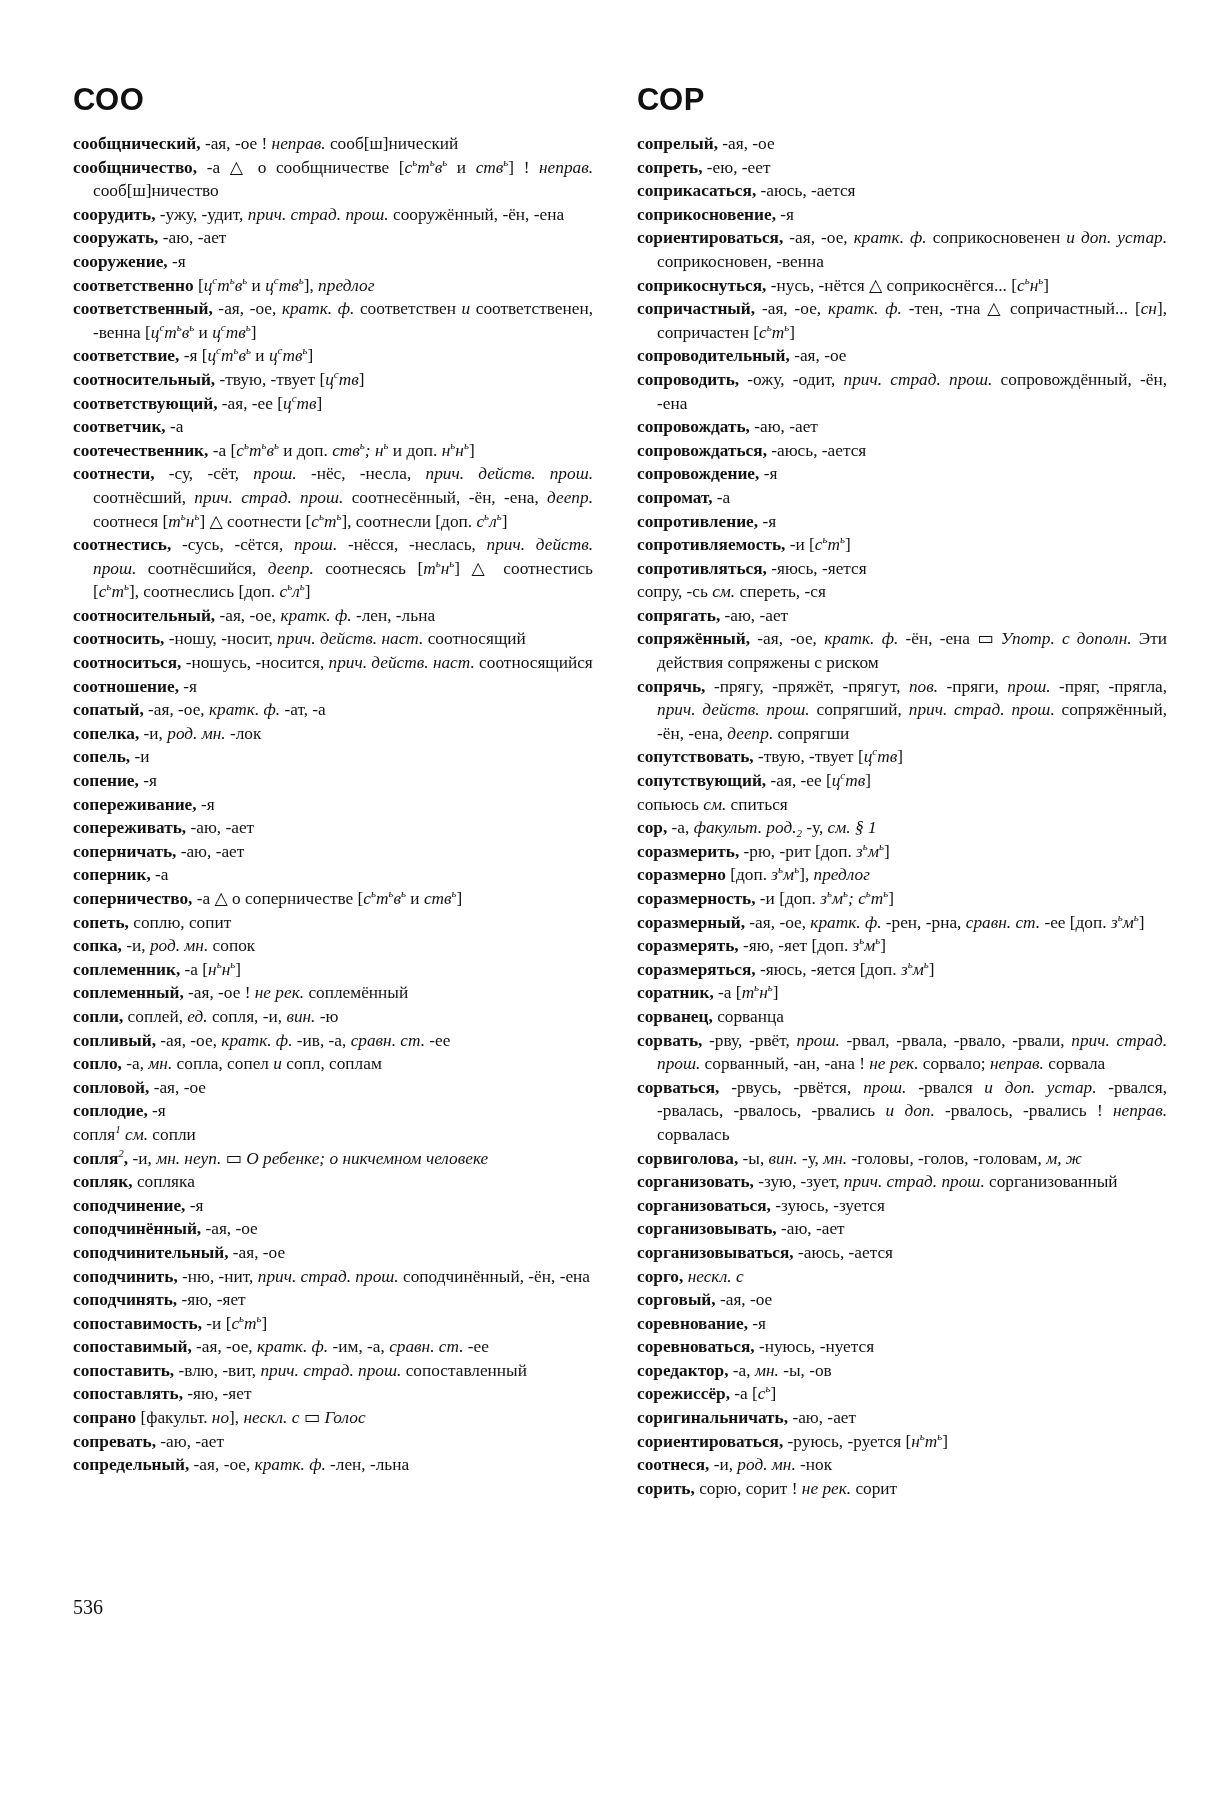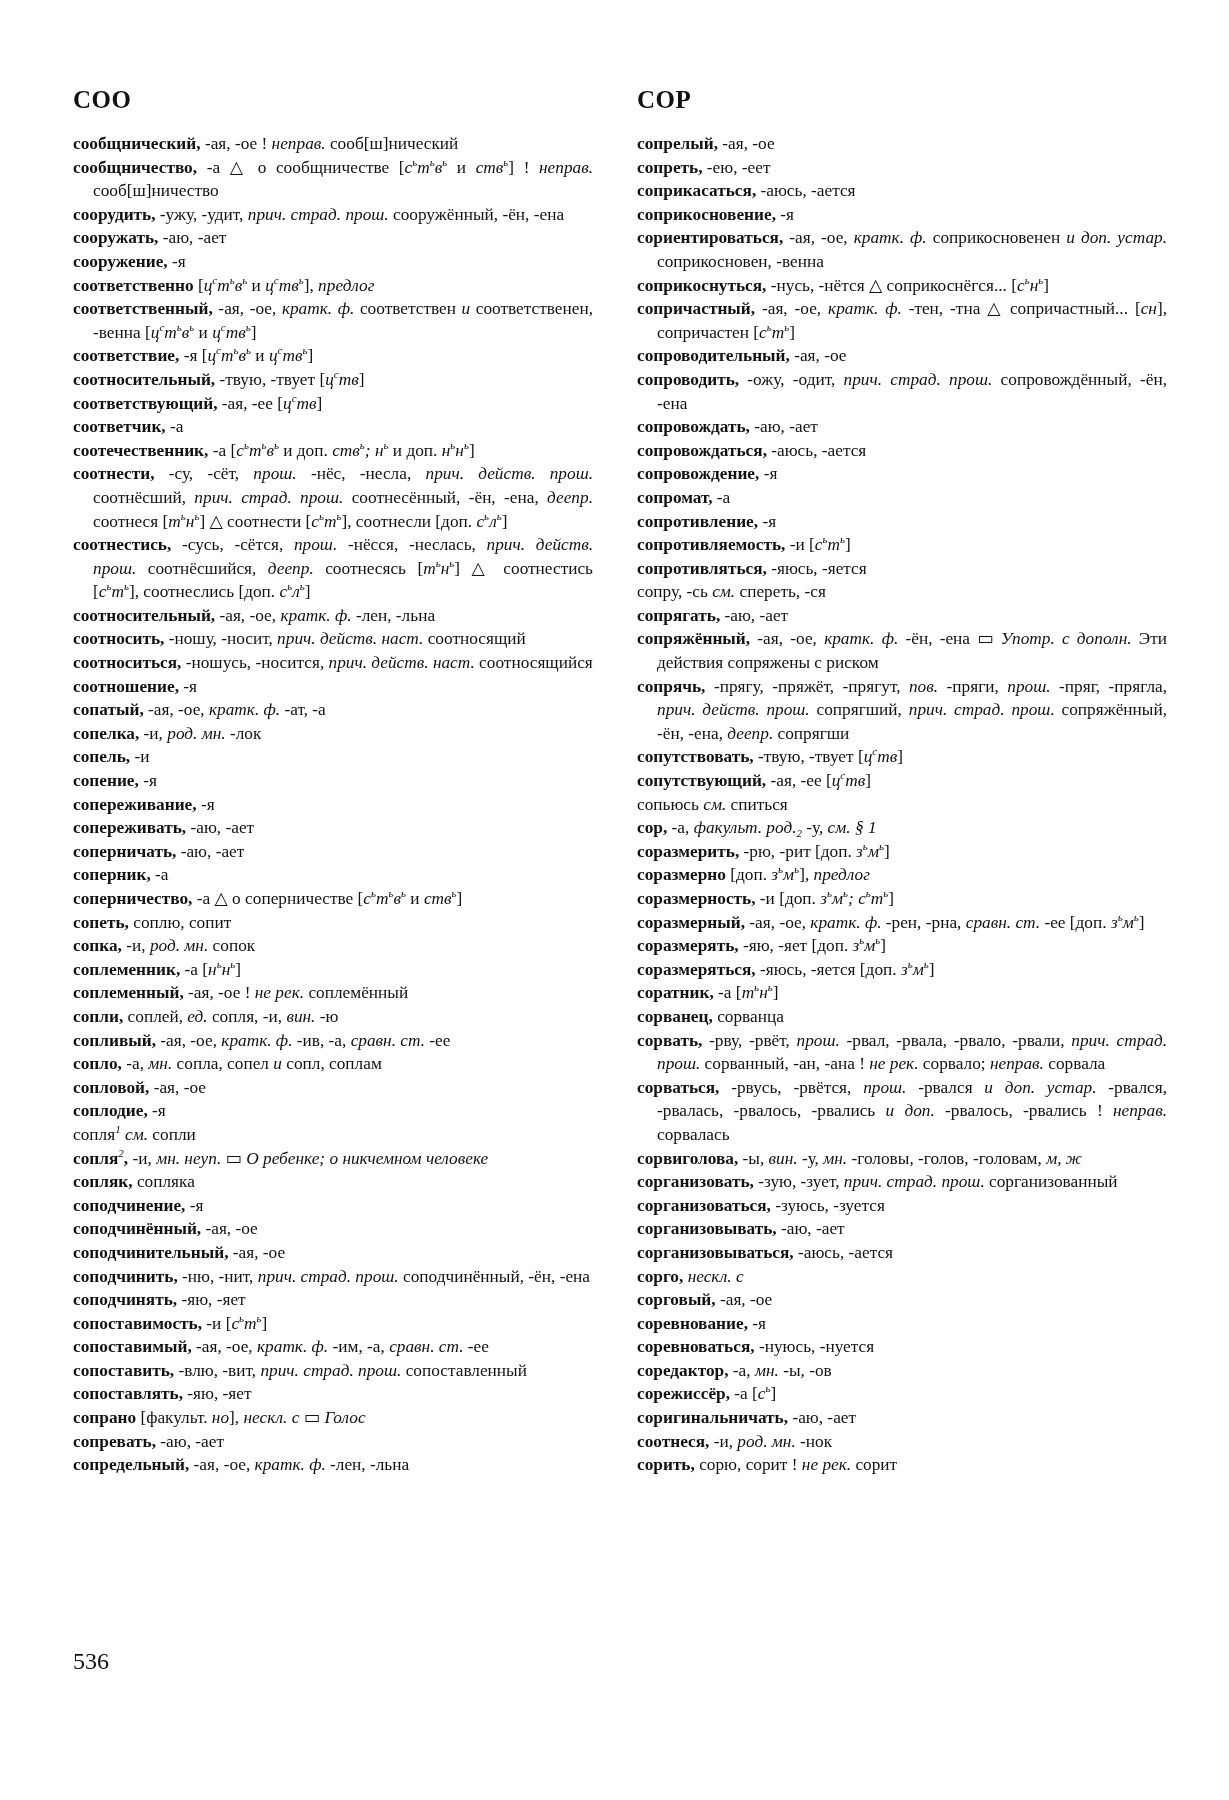--- a/index.html
+++ b/index.html
@@ -2,29 +2,29 @@
 <html><head>
 <meta charset="utf-8">
 <style>
   html, body { margin:0; padding:0; background:#ffffff; }
   body { width:1229px; height:1800px; position:relative; overflow:hidden;
          font-family:"Liberation Serif", "DejaVu Serif", serif; color:#111; }
   .page { position:absolute; left:0; top:0; width:1229px; height:1800px; }
   .col { position:absolute; top:80px; width:520px; }
   .col.left { left:73px; }
   .col.right { left:637px; width:530px; }
-  .running-head { font-family:Liberation Serif, serif; font-weight:bold;
-                  font-size:25px; letter-spacing:0.5px; height:52px; line-height:40px; }
+  .running-head { font-family:Liberation Sans, sans-serif; font-weight:bold;
+                  font-size:31px; letter-spacing:0.5px; height:52px; line-height:40px; }
   .entries { font-size:17.3px; line-height:23.6px; }
   .entry { padding-left:20px; text-indent:-20px; text-align:justify; margin:0; }
   .entry .b { font-weight:bold; }
   .entry .i { font-style:italic; }
   .entry sup { font-size:11px; line-height:0; vertical-align:7px; font-style:italic; }
   .entry sub { font-size:11px; line-height:0; vertical-align:-4px; font-style:italic; }
-  .folio { position:absolute; left:73px; top:1648px; font-size:24px; }
+  .folio { position:absolute; left:73px; top:1596px; font-size:20px; }
 </style>
 </head>
 <body>
 
 <div class="page">
   <div class="col left">
     <div class="running-head">СОО</div>
     <div class="entries" id="entries-left">
         <p class="entry"><span class="b">сообщнический,</span><span class="n"> -ая, -ое ! </span><span class="i">неправ.</span><span class="n"> сооб[ш]нический</span></p>
         <p class="entry"><span class="b">сообщничество,</span><span class="n"> -а △ о сообщничестве [</span><span class="i">с</span><sup>ь</sup><span class="i">т</span><sup>ь</sup><span class="i">в</span><sup>ь</sup><span class="n"> и </span><span class="i">ств</span><sup>ь</sup><span class="n">] ! </span><span class="i">неправ.</span><span class="n"> сооб[ш]ничество</span></p>
@@ -121,18 +121,19 @@
         <p class="entry"><span class="b">сорганизоваться,</span><span class="n"> -зуюсь, -зуется</span></p>
         <p class="entry"><span class="b">сорганизовывать,</span><span class="n"> -аю, -ает</span></p>
         <p class="entry"><span class="b">сорганизовываться,</span><span class="n"> -аюсь, -ается</span></p>
         <p class="entry"><span class="b">сорго,</span><span class="n"> </span><span class="i">нескл. с</span></p>
         <p class="entry"><span class="b">сорговый,</span><span class="n"> -ая, -ое</span></p>
         <p class="entry"><span class="b">соревнование,</span><span class="n"> -я</span></p>
         <p class="entry"><span class="b">соревноваться,</span><span class="n"> -нуюсь, -нуется</span></p>
         <p class="entry"><span class="b">соредактор,</span><span class="n"> -а, </span><span class="i">мн.</span><span class="n"> -ы, -ов</span></p>
         <p class="entry"><span class="b">сорежиссёр,</span><span class="n"> -а [</span><span class="i">с</span><sup>ь</sup><span class="n">]</span></p>
         <p class="entry"><span class="b">соригинальничать,</span><span class="n"> -аю, -ает</span></p>
+        <p class="entry"><span class="b">сориентироваться,</span><span class="n"> -руюсь, -руется [</span><span class="i">н</span><sup>ь</sup><span class="i">т</span><sup>ь</sup><span class="n">]</span></p>
         <p class="entry"><span class="b">соотнеся,</span><span class="n"> -и, </span><span class="i">род. мн.</span><span class="n"> -нок</span></p>
         <p class="entry"><span class="b">сорить,</span><span class="n"> сорю, сорит ! </span><span class="i">не рек.</span><span class="n"> сорит</span></p>
       </div>
   </div>
   <div class="folio">536</div>
 </div>
 
 </body></html>

